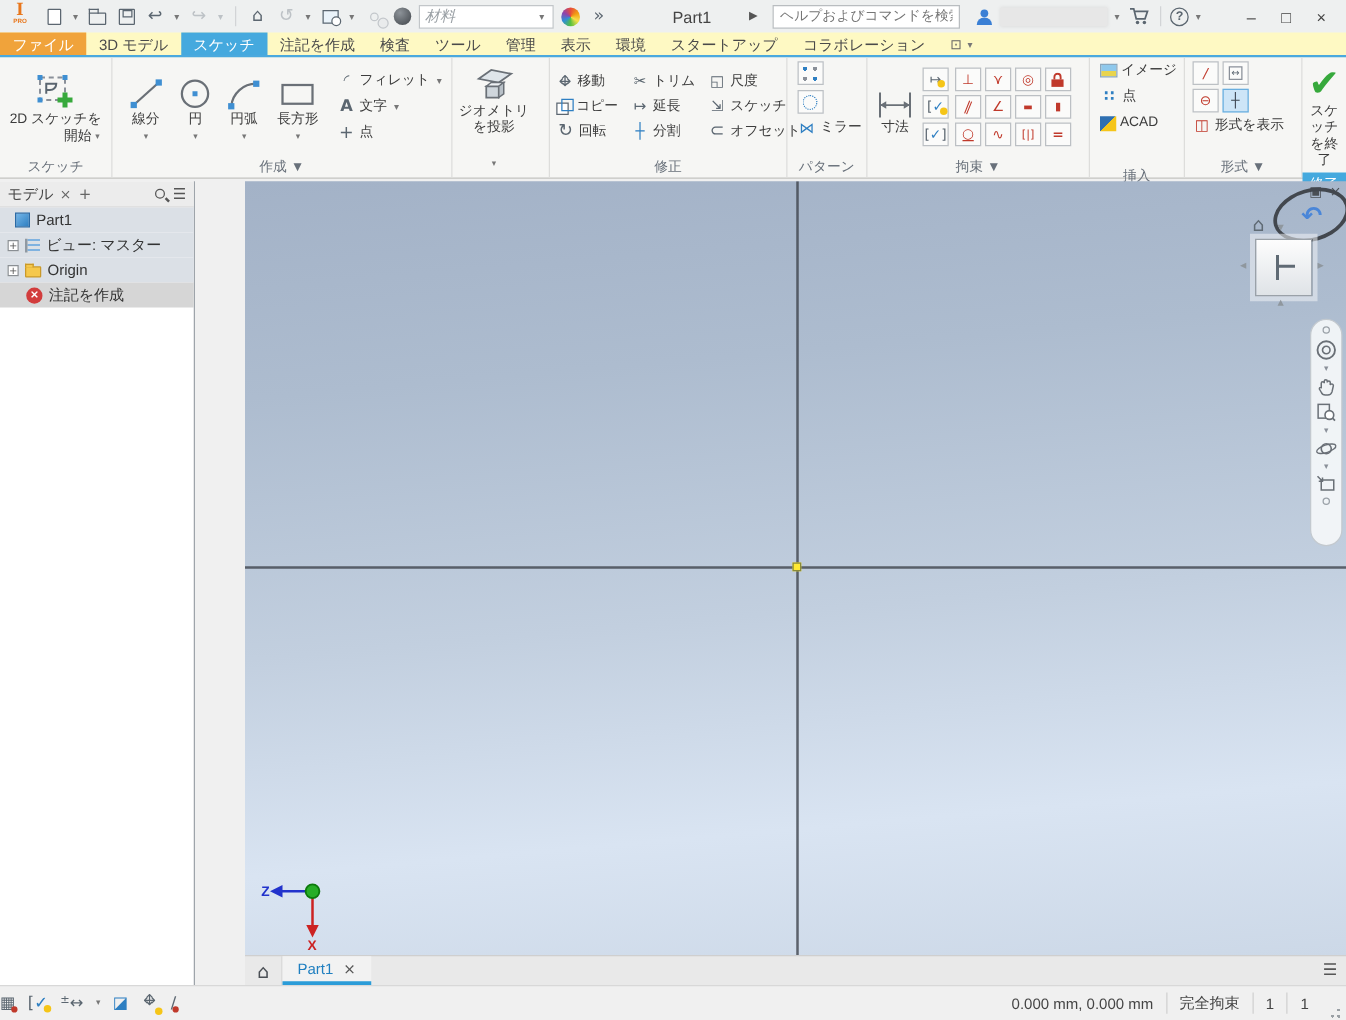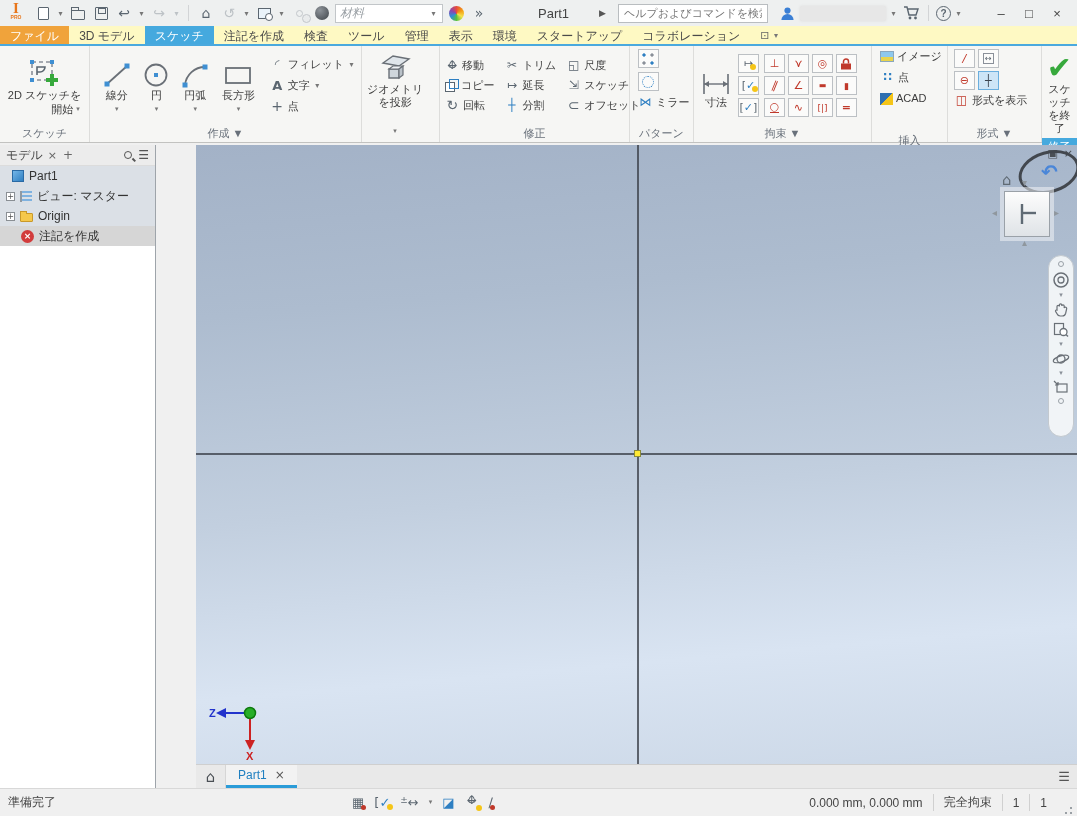--- a/index.html
+++ b/index.html
@@ -617,21 +617,20 @@
 <div class="docbar">
   <span class="doc-home glyph">⌂</span>
   <div class="doc-tab">
     <span>Part1</span>
     <span class="doc-x glyph">×</span>
   </div>
   <span class="doc-menu glyph">☰</span>
 </div>
 
 <div class="statusbar">
-  <span class="sb-ready">準備完了</span>
   <div class="sb-icons">
     <span class="sb-ic rdot">▦</span>
     <span class="sb-ic ydot"><span>[</span><span class="blue">✓</span></span>
     <span class="sb-ic"><span style="font-size:9px;vertical-align:top;">±</span><span>↔</span></span>
     <span class="nb-dd glyph" style="color:#777;">▾</span>
     <span class="sb-ic blue">◪</span>
     <span class="sb-ic ydot"><span class="stackmove" style="display:inline-block;"><span>↔</span><span>↕</span></span></span>
     <span class="sb-ic rdot">∕</span>
   </div>
   <div class="sb-right">

